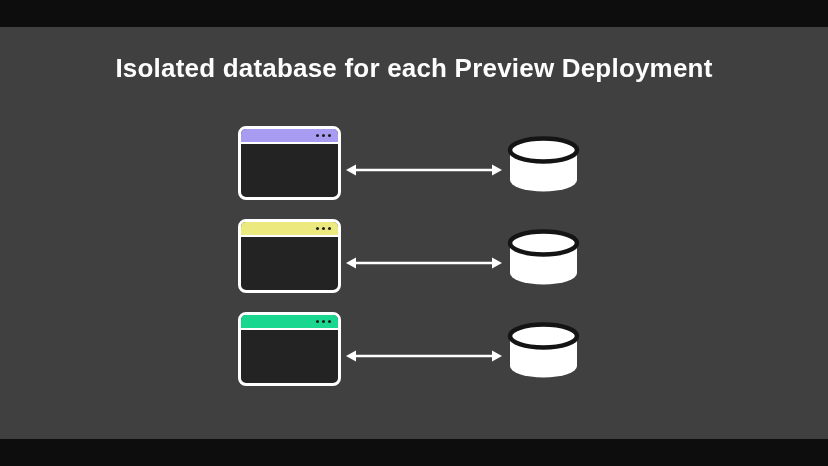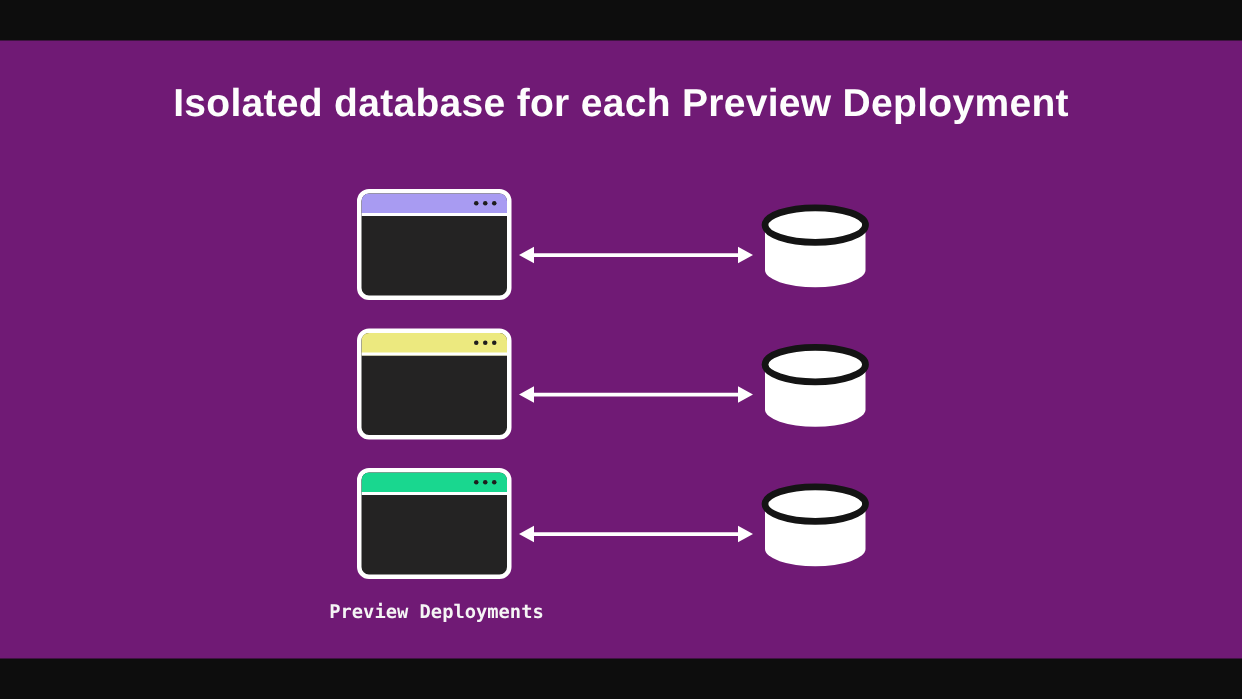--- a/index.html
+++ b/index.html
@@ -88,21 +88,21 @@
     font-weight: bold;
     font-size: 12.5px;
     white-space: nowrap;
   }
   .col-label.left { left: 291px; }
   .col-label.right { left: 545px; }
 </style>
 </head>
 <body>
 
-<div class="stage" style="background: #701a75;">
+<div class="stage" style="background: #404040;">
   <div class="letterbox top" style="background: rgb(13, 13, 13);"></div>
   <div class="letterbox bottom" style="background: rgb(13, 13, 13);"></div>
 
   <div class="slide-title" style="color: rgb(253, 253, 253);">Isolated database for each Preview Deployment</div>
 
   <div class="row r1">
     <div class="window" style="background: rgb(36, 35, 35);">
       <div class="titlebar" style="background: rgb(168, 155, 242);">
         <span class="dots">
             <i></i>
@@ -160,14 +160,13 @@
       <path d="M9 10 H149" stroke="#ffffff" stroke-width="2.5"></path>
       <path d="M11 4.5 L1 10 L11 15.5 Z" fill="#ffffff"></path>
       <path d="M147 4.5 L157 10 L147 15.5 Z" fill="#ffffff"></path>
     </svg>
     <svg class="db" viewBox="0 0 73 57">
       <path d="M3 14 V44 A33.5 11.5 0 0 0 70 44 V14 Z" fill="#ffffff"></path>
       <ellipse cx="36.5" cy="14" rx="33.5" ry="11.5" fill="#ffffff" stroke="#141414" stroke-width="4.5"></ellipse>
     </svg>
   </div>
 
-  <div class="col-label left" style="color: rgb(245, 245, 245);">Preview Deployments</div>
 </div>
 
 </body></html>

